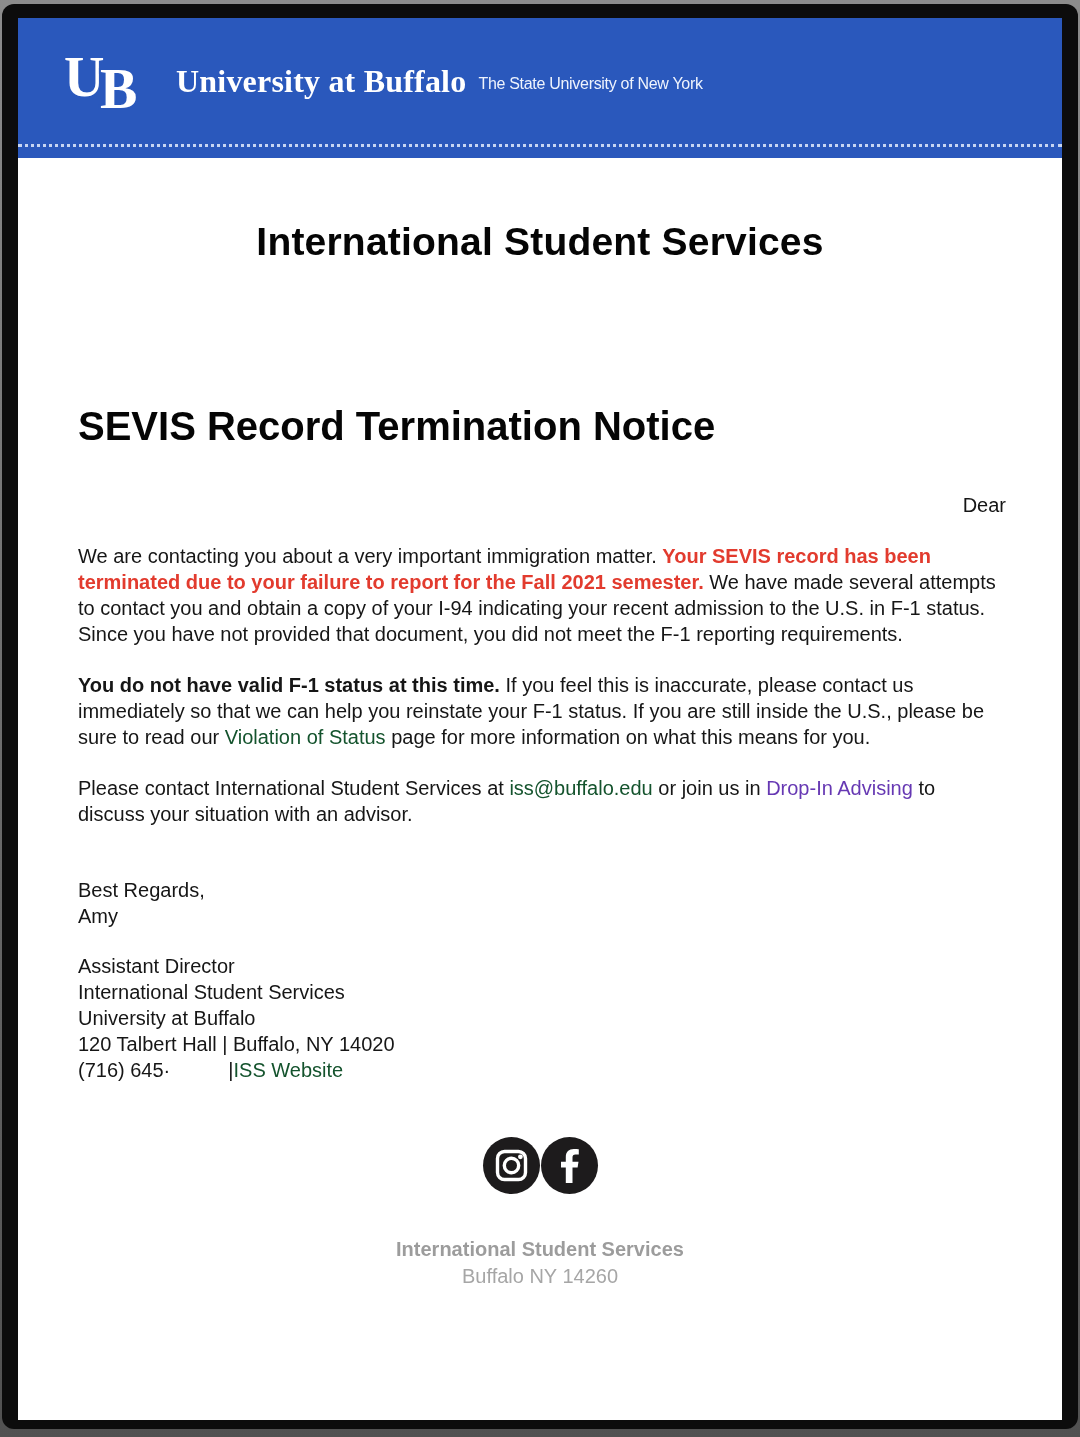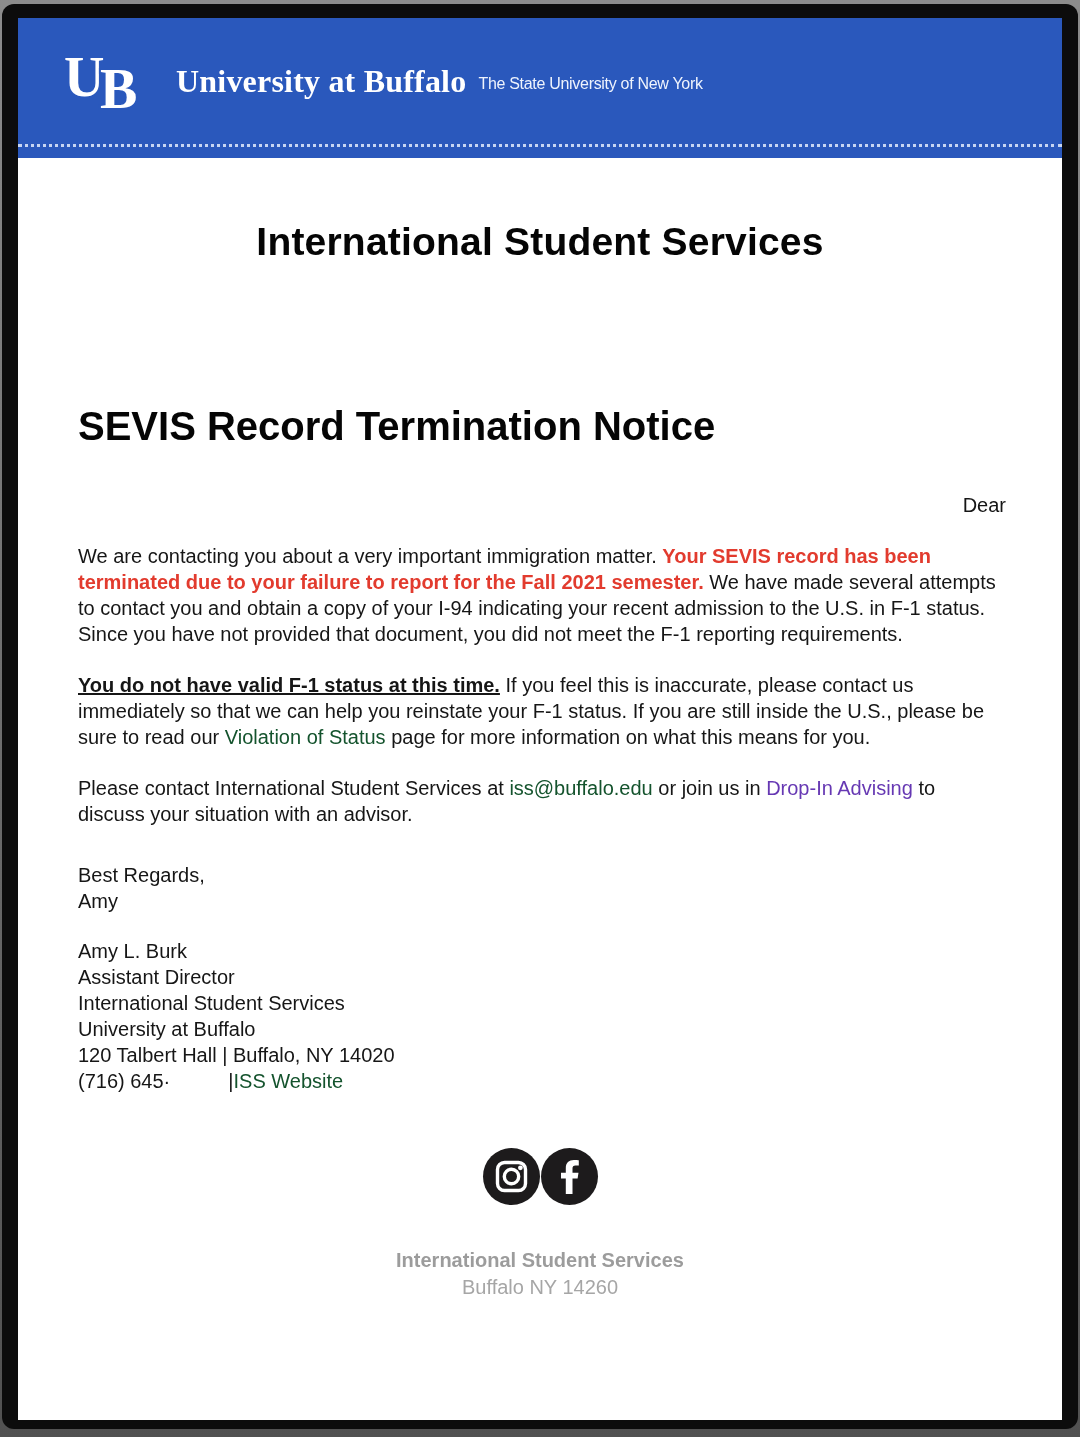--- a/index.html
+++ b/index.html
@@ -76,24 +76,24 @@
   .doc-heading {
     margin-top: 140px;
     font-size: 40px;
     font-weight: 700;
     color: #050505;
     line-height: 44px;
   }
   .salutation { margin-top: 44px; text-align: right; }
   .para { margin-top: 25px; max-width: 932px; }
   .red-bold { color: #e23b2e; font-weight: 700; }
-  .bold { font-weight: 700; text-decoration: underline; }
+  .bold { font-weight: 700; }
   .link-blue { color: #14532d; cursor: pointer; text-decoration: none; }
   .link-purple { color: #6638b3; cursor: pointer; text-decoration: none; }
-  .closing { margin-top: 35px; }
+  .closing { margin-top: 50px; }
   .sig-block { margin-top: 24px; }
   .sig-line { display: block; }
   .sep-bar { margin-left: 58px; color: #161616; }
   
   .social-row {
     margin-top: 54px;
     display: flex;
     justify-content: center;
     gap: 1px;
   }
@@ -145,21 +145,20 @@
       <div class="para"><span class="bold">You do not have valid F-1 status at this time.</span><span> If you feel this is inaccurate, please contact us immediately so that we can help you reinstate your F-1 status. If you are still inside the U.S., please be sure to read our </span><a class="link-blue">Violation of Status</a><span> page for more information on what this means for you.</span></div>
 
       <div class="para"><span>Please contact International Student Services at </span><a class="link-blue">iss@buffalo.edu</a><span> or join us in </span><a class="link-purple">Drop-In Advising</a><span> to discuss your situation with an advisor.</span></div>
 
       <div class="closing">
         <span class="sig-line">Best Regards,</span>
         <span class="sig-line">Amy</span>
       </div>
 
       <div class="sig-block">
-        <span class="sig-line">Amy L. Burk</span>
         <span class="sig-line">Assistant Director</span>
         <span class="sig-line">International Student Services</span>
         <span class="sig-line">University at Buffalo</span>
         <span class="sig-line">120 Talbert Hall | Buffalo, NY 14020</span>
         <span class="sig-line"><span>(716) 645·</span><span class="sep-bar">|</span><a class="link-blue">ISS Website</a></span>
       </div>
     </div>
 
     <div class="social-row">
       <div class="social-circle">

